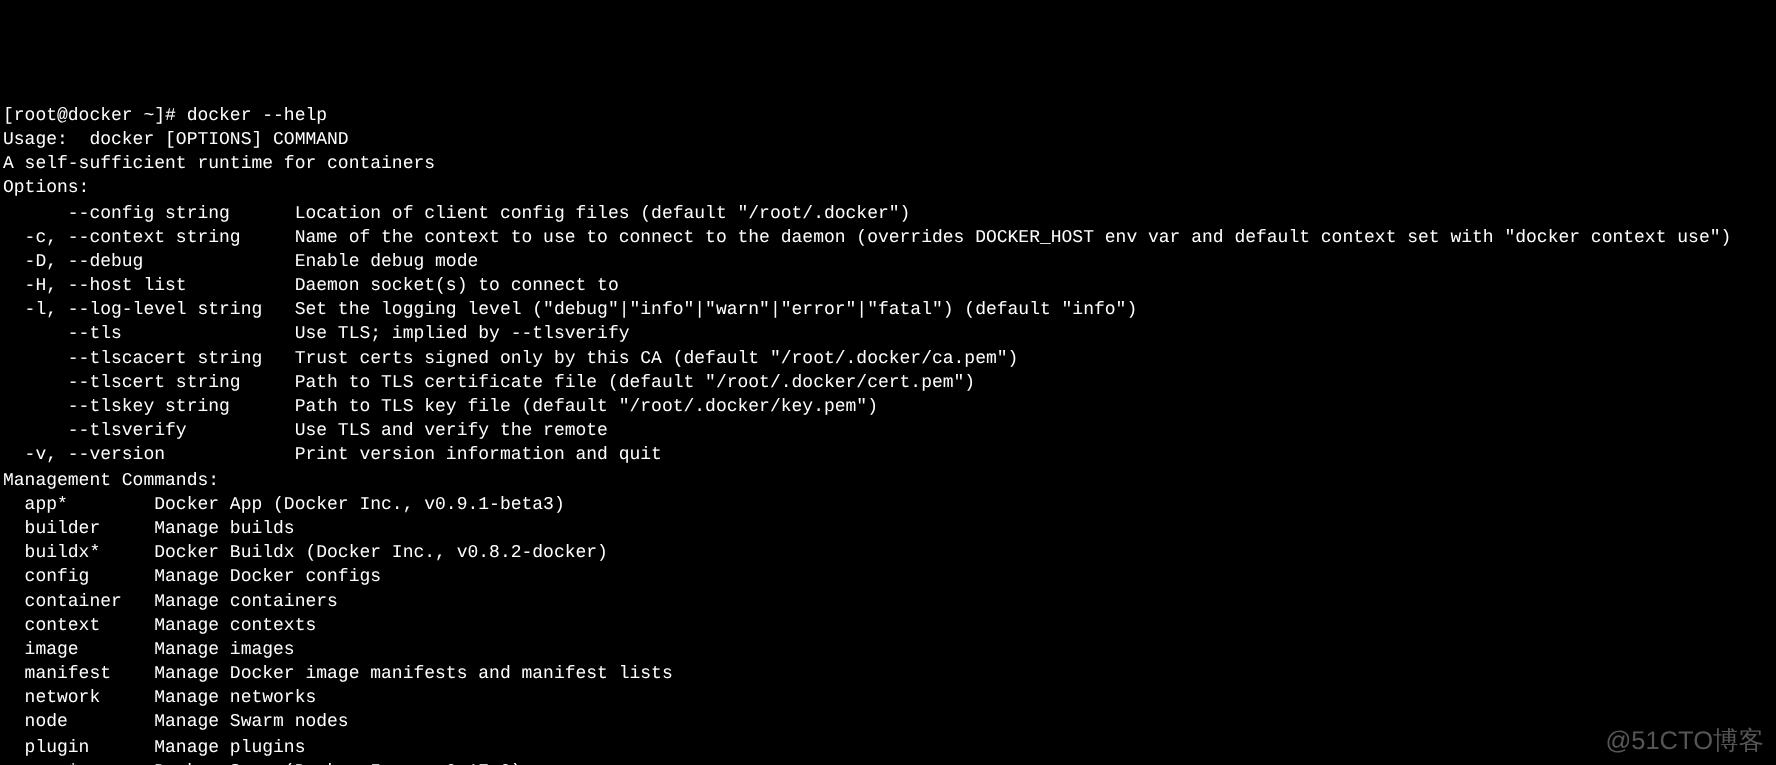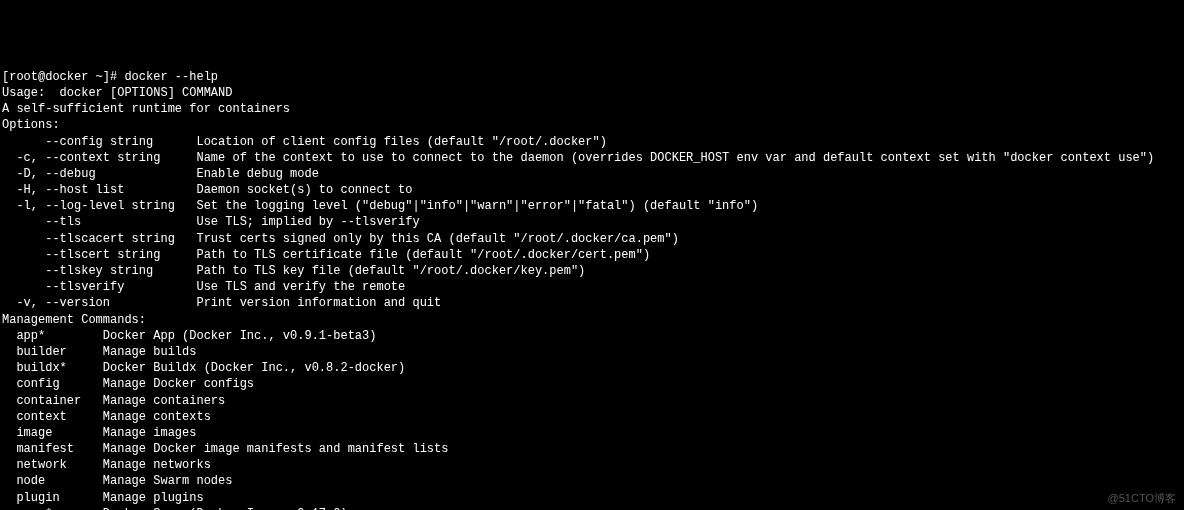--- a/index.html
+++ b/index.html
@@ -14,21 +14,21 @@
       width: 1184px;
       height: 510px;
       overflow: hidden;
       position: relative;
     }
     .watermark {
       position: absolute;
       bottom: 4px;
       right: 8px;
       color: #555;
-      font-size: 11px;
+      font-size: 17px;
       font-family: sans-serif;
     }
   </style>
 </head>
 <body>
 
 
 
 <div><div>[root@docker ~]# docker --help</div><div></div><div>Usage:  docker [OPTIONS] COMMAND</div><div></div><div>A self-sufficient runtime for containers</div><div></div><div>Options:</div><div>      --config string      Location of client config files (default "/root/.docker")</div><div>  -c, --context string     Name of the context to use to connect to the daemon (overrides DOCKER_HOST env var and default context set with "docker context use")</div><div>  -D, --debug              Enable debug mode</div><div>  -H, --host list          Daemon socket(s) to connect to</div><div>  -l, --log-level string   Set the logging level ("debug"|"info"|"warn"|"error"|"fatal") (default "info")</div><div>      --tls                Use TLS; implied by --tlsverify</div><div>      --tlscacert string   Trust certs signed only by this CA (default "/root/.docker/ca.pem")</div><div>      --tlscert string     Path to TLS certificate file (default "/root/.docker/cert.pem")</div><div>      --tlskey string      Path to TLS key file (default "/root/.docker/key.pem")</div><div>      --tlsverify          Use TLS and verify the remote</div><div>  -v, --version            Print version information and quit</div><div></div><div>Management Commands:</div><div>  app*        Docker App (Docker Inc., v0.9.1-beta3)</div><div>  builder     Manage builds</div><div>  buildx*     Docker Buildx (Docker Inc., v0.8.2-docker)</div><div>  config      Manage Docker configs</div><div>  container   Manage containers</div><div>  context     Manage contexts</div><div>  image       Manage images</div><div>  manifest    Manage Docker image manifests and manifest lists</div><div>  network     Manage networks</div><div>  node        Manage Swarm nodes</div><div>  plugin      Manage plugins</div><div>  scan*       Docker Scan (Docker Inc., v0.17.0)</div></div>
 

